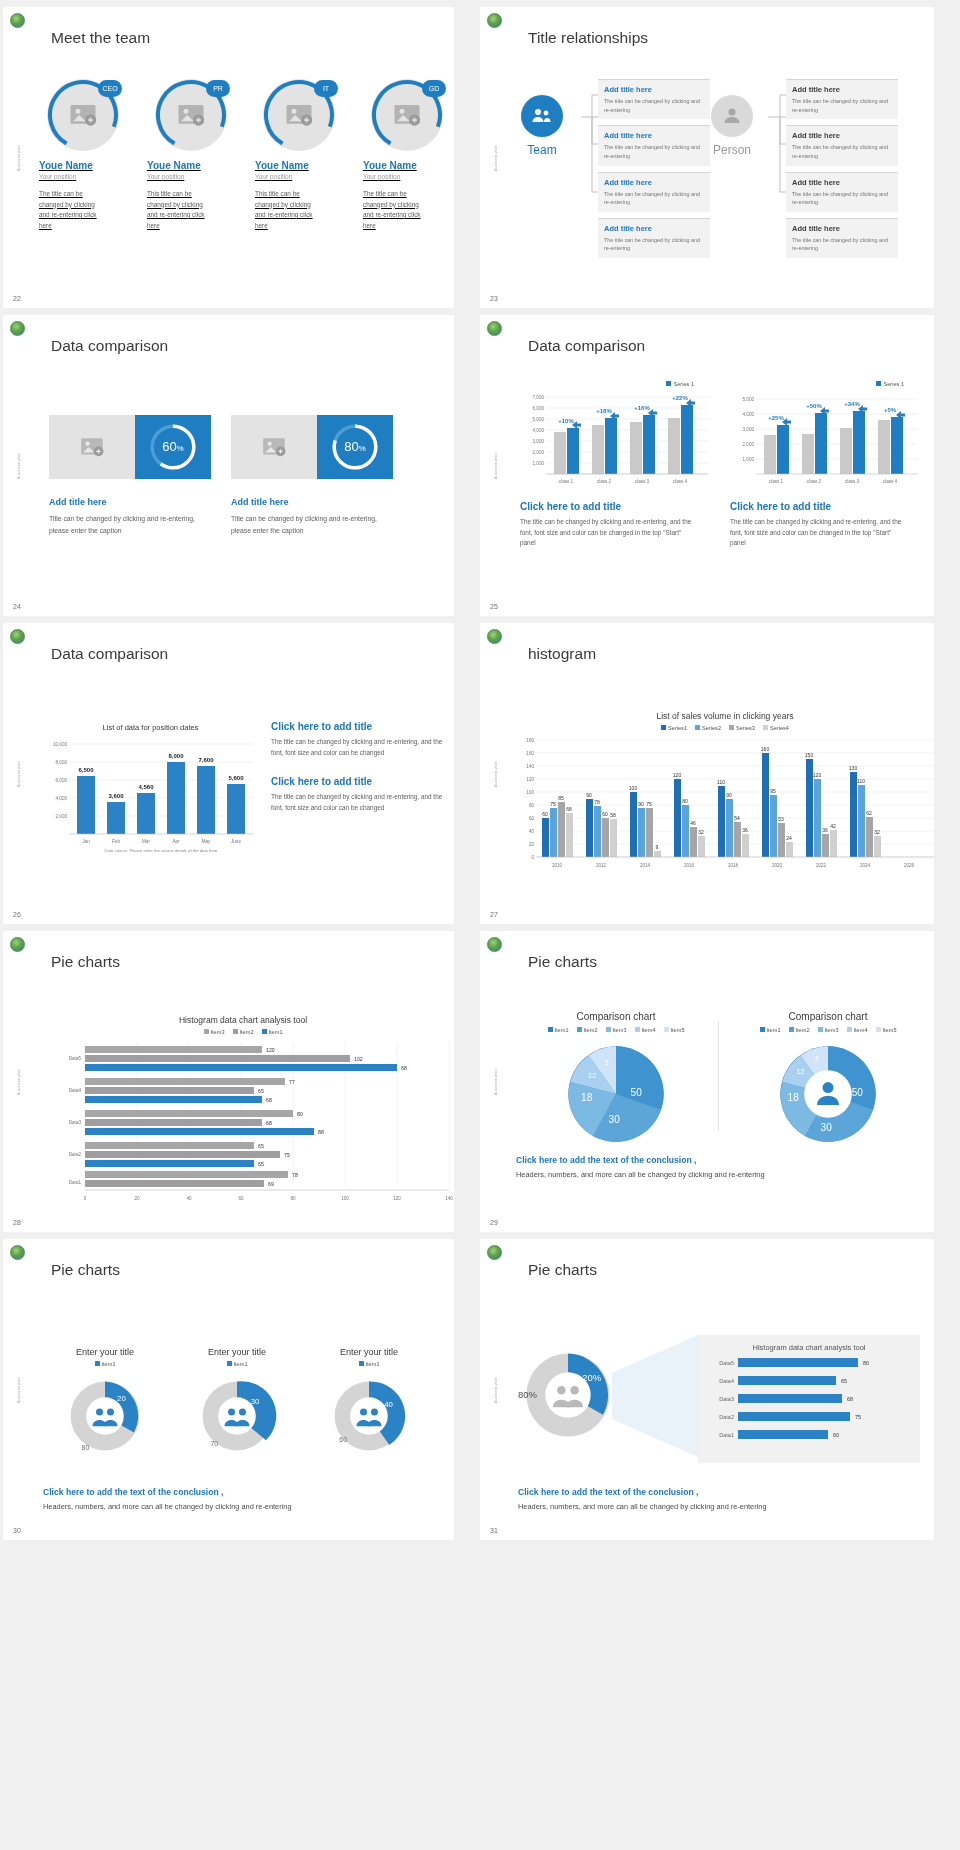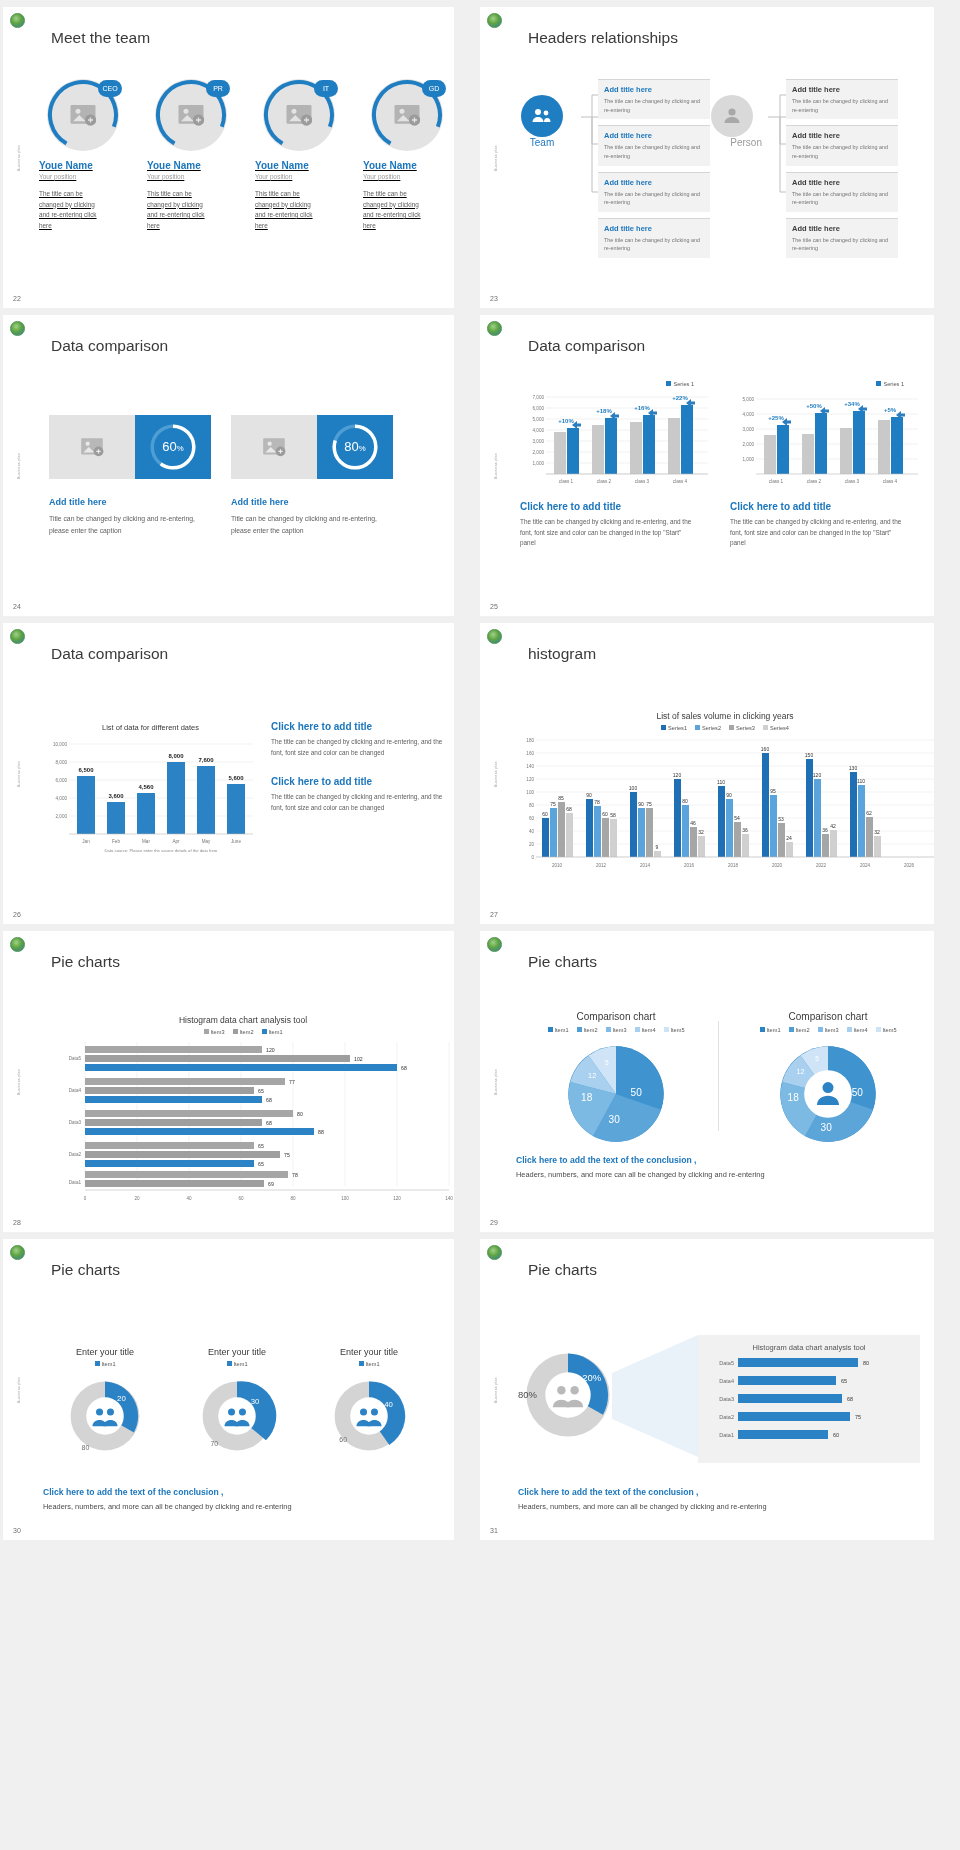--- a/index.html
+++ b/index.html
@@ -70,22 +70,22 @@
   .m-pos { font-size: 6.5px; color: #9a9a9a; margin-top: 2px; }
   .m-desc { font-size: 6.4px; color: #5a5a5a; line-height: 1.65; margin-top: 9px; width: 66px;}
 
   
   .rel-left { position: absolute; left: 42px; top: 78px; width: 60px; text-align: center; }
   .rel-circle {
     width: 42px; height: 42px; border-radius: 50%; background: #1f7ec2;
     display: flex; align-items: center; justify-content: center; margin: 0 auto;
   }
   .rel-circle.gray { background: #d9d9d9; }
-  .rel-cap { font-size: 10px; color: #1c76bc; }
-  .rel-cap.gray { color: #9a9a9a; text-align: right; }
+  .rel-cap { font-size: 12px; color: #1c76bc; margin-top: 6px; }
+  .rel-cap.gray { color: #9a9a9a; }
   .card {
     background: #f2f2f2; border-top: 1px solid #d5d5d5;
     padding: 5px 6px; width: 112px;
   }
   .card-t { font-size: 7.5px; color: #1c76bc; font-weight: bold; }
   .card-b { font-size: 5.4px; color: #767676; line-height: 1.6; margin-top: 3px; }
   .col-cards { position: absolute; display: flex; flex-direction: column; gap: 6px; }
 
   
   .dc-block { position: absolute; top: 100px; }
@@ -204,21 +204,21 @@
         <div class="m-pos">Your position</div>
         <div class="m-desc">The title can be changed by clicking and re-entering click here</div>
       </div>
     </div>
     <div class="pagenum">22</div>
   </div>
 
   <div class="slide">
     <div class="logo"></div>
     <div class="side-label">Business plan</div>
-    <div class="stitle">Headers relationships</div>
+    <div class="stitle">Title relationships</div>
 
     <svg style="position:absolute;left:0;top:0;width:480px;height:308px">
       <path d="M101 110 H112 V88 H118" stroke="#bfbfbf" fill="none" stroke-width="1"></path>
       <path d="M112 110 H118" stroke="#bfbfbf" fill="none" stroke-width="1"></path>
       <path d="M112 110 V137 H118" stroke="#bfbfbf" fill="none" stroke-width="1"></path>
       <path d="M112 110 V185 H118" stroke="#bfbfbf" fill="none" stroke-width="1"></path>
       <path d="M233 110 H252" stroke="#bfbfbf" fill="none" stroke-width="1"></path>
       <path d="M288 110 H300 V88 H306" stroke="#bfbfbf" fill="none" stroke-width="1"></path>
       <path d="M300 110 H306" stroke="#bfbfbf" fill="none" stroke-width="1"></path>
       <path d="M300 110 V137 H306" stroke="#bfbfbf" fill="none" stroke-width="1"></path>
@@ -458,21 +458,21 @@
     </div>
     <div class="pagenum">25</div>
   </div>
 
   <div class="slide">
     <div class="logo"></div>
     <div class="side-label">Business plan</div>
     <div class="stitle">Data comparison</div>
 
     <div style="position:absolute;left:40px;top:100px;width:215px">
-      <div class="ch-title">List of data for different dates</div>
+      <div class="ch-title">List of data for position dates</div>
       <svg viewBox="0 0 215 118" width="215" height="118" style="margin-top:4px">
         <g stroke="#e2e2e2" stroke-width="0.5">
           <line x1="26" y1="8" x2="210" y2="8"></line>
             <line x1="26" y1="26" x2="210" y2="26"></line>
           <line x1="26" y1="44" x2="210" y2="44"></line>
             <line x1="26" y1="62" x2="210" y2="62"></line>
           <line x1="26" y1="80" x2="210" y2="80"></line>
         </g>
         <g class="ax" text-anchor="end" font-family="Liberation Sans">
           <text x="24" y="10">10,000</text>

